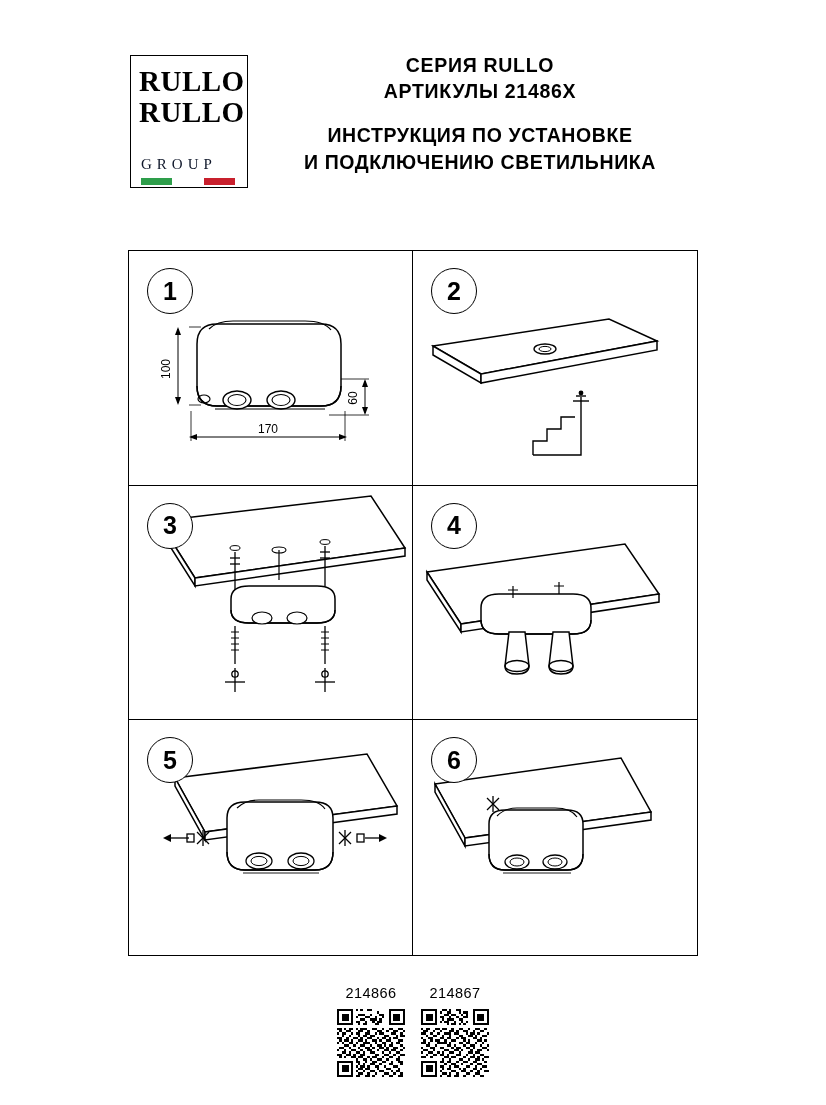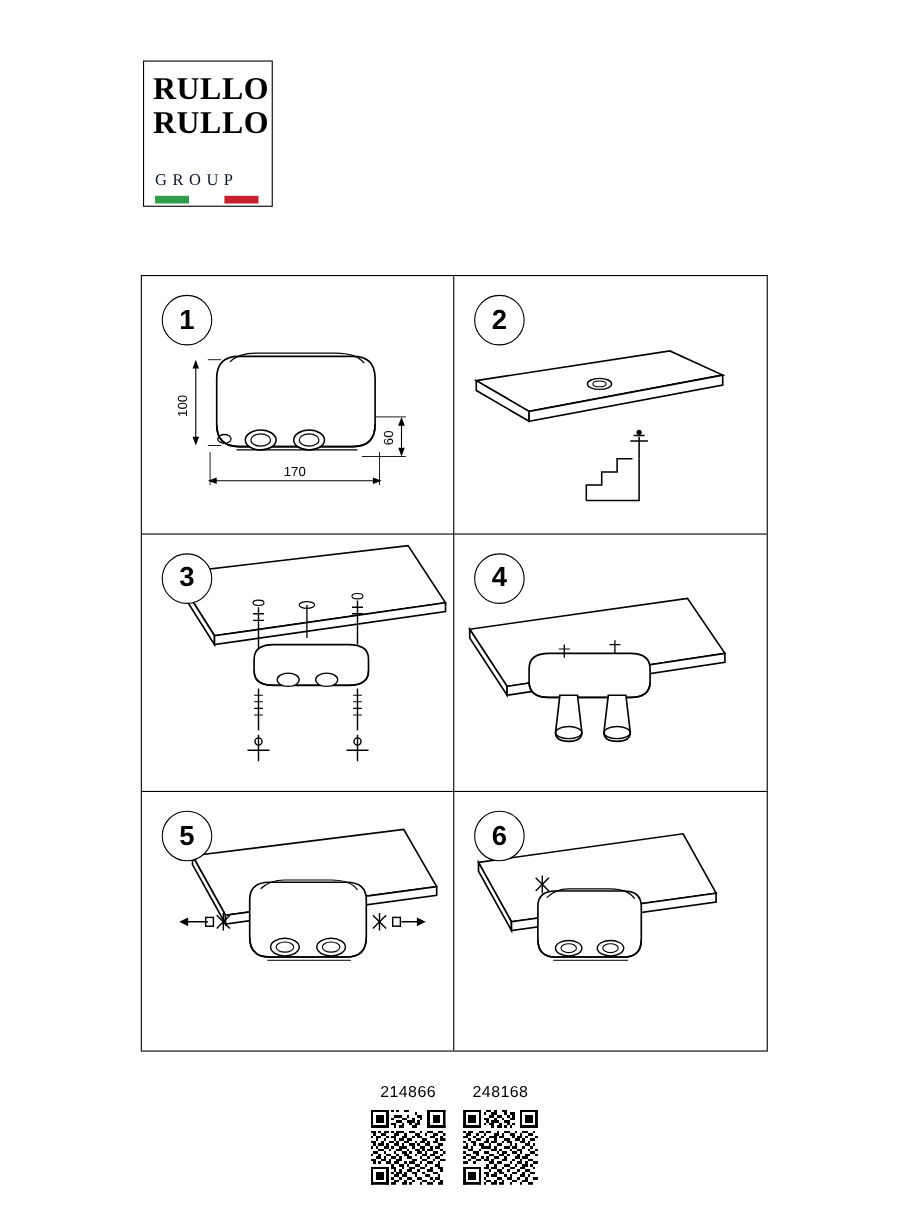--- a/index.html
+++ b/index.html
@@ -175,20 +175,28 @@
         <div>RULLO</div>
       </div>
       <div id="logo-group">GROUP</div>
       <div id="logo-flag">
         <div class="f g"></div>
           <div class="f w"></div>
           <div class="f r"></div>
       </div>
     </div>
 
+    <div id="title-block">
+      <div class="t-line">СЕРИЯ RULLO</div>
+      <div class="t-line">АРТИКУЛЫ 21486X</div>
+      <div id="title-sub-wrap">
+        <div class="t-sub">ИНСТРУКЦИЯ ПО УСТАНОВКЕ</div>
+        <div class="t-sub">И ПОДКЛЮЧЕНИЮ СВЕТИЛЬНИКА</div>
+      </div>
+    </div>
   </div>
 
   <div id="grid">
 
     <div class="cell col1 row1">
       <div class="badge">1</div>
       <svg class="art" width="285" height="235" viewBox="0 0 285 235">
         <g fill="none" stroke="#000" stroke-width="1.5">
 
           <path d="M88 73 L192 73 Q212 73 212 93 L212 135 Q212 155 192 155 L88 155 Q68 155 68 135 L68 93 Q68 73 88 73 Z" fill="#fff"></path>
@@ -596,21 +604,21 @@
             <rect x="12" y="28" width="2" height="1"></rect>
             <rect x="15" y="28" width="1" height="1"></rect>
           <rect x="19" y="28" width="1" height="1"></rect>
             <rect x="22" y="28" width="2" height="1"></rect>
             <rect x="26" y="28" width="2" height="1"></rect>
         </g>
       </svg>
     </div>
 
     <div class="code-block">
-      <div class="code-label">248168</div>
+      <div class="code-label">214867</div>
       <svg class="qr" viewBox="0 0 29 29" shape-rendering="crispEdges">
         <rect width="29" height="29" fill="#fff"></rect>
         <g fill="#000">
           <rect x="0" y="0" width="7" height="1"></rect>
             <rect x="0" y="6" width="7" height="1"></rect>
           <rect x="0" y="0" width="1" height="7"></rect>
             <rect x="6" y="0" width="1" height="7"></rect>
           <rect x="2" y="2" width="3" height="3"></rect>
           <rect x="22" y="0" width="7" height="1"></rect>
             <rect x="22" y="6" width="7" height="1"></rect>

